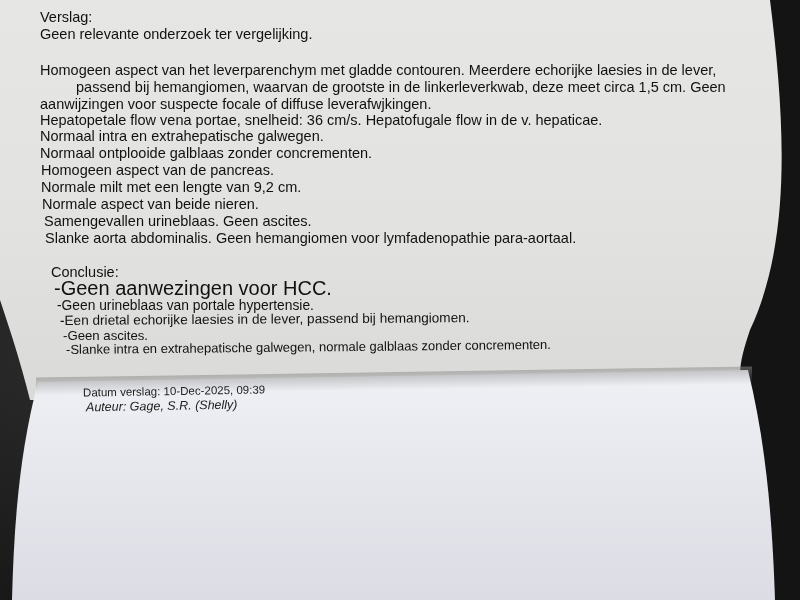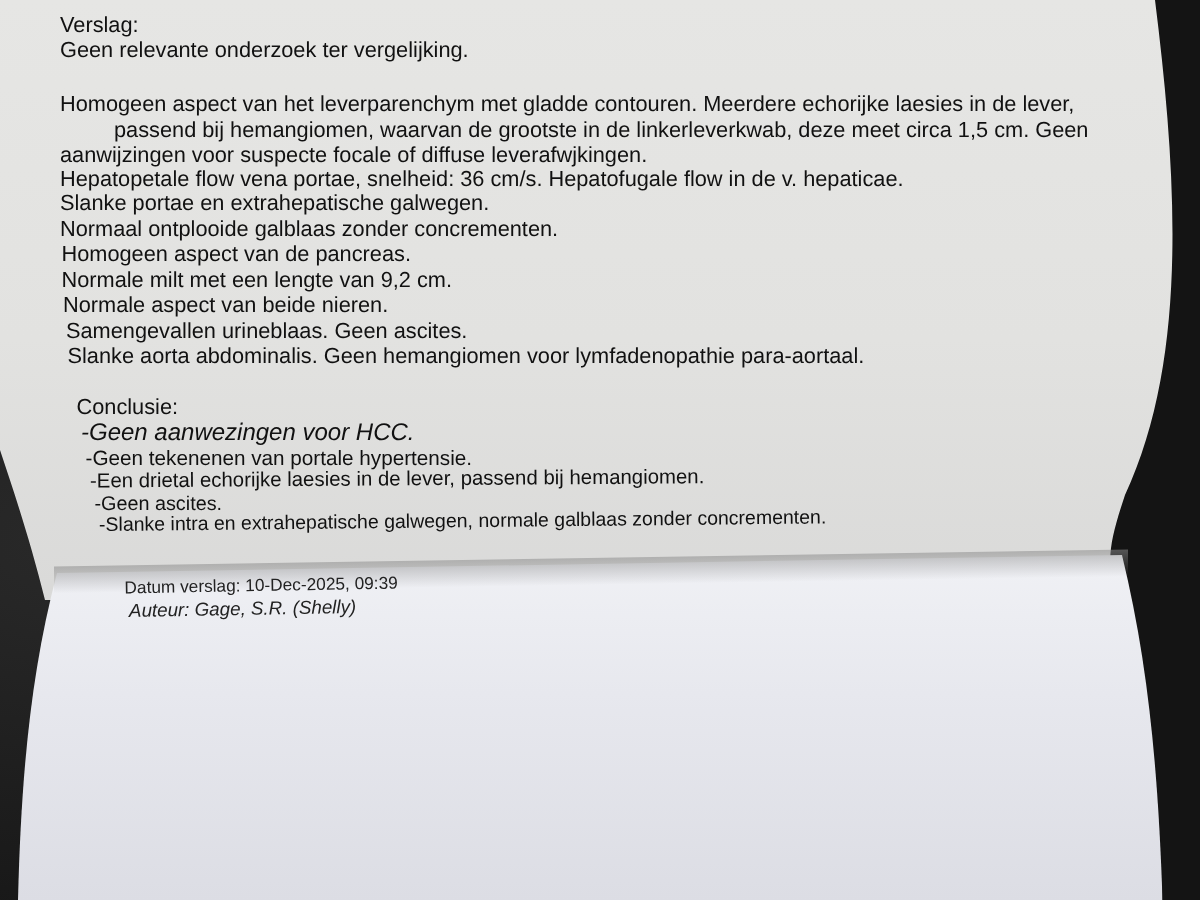--- a/index.html
+++ b/index.html
@@ -72,30 +72,30 @@
   <div class="paper-bottom"></div>
   <div class="fold-shadow"></div>
 
   <div class="text section-title" style="left:40px; top:9px;">Verslag:</div>
   <div class="text" style="left:40px; top:62px;">Homogeen aspect van het leverparenchym met gladde contouren. Meerdere echorijke laesies in de lever,</div>
 
   <div class="text" style="left:40px; top:26px;">Geen relevante onderzoek ter vergelijking.</div>
   <div class="text" style="left:40px; top:79px;margin-left:36px;">passend bij hemangiomen, waarvan de grootste in de linkerleverkwab, deze meet circa 1,5 cm. Geen</div>
   <div class="text" style="left:40px; top:96px;">aanwijzingen voor suspecte focale of diffuse leverafwjkingen.</div>
   <div class="text" style="left:40px; top:112px;">Hepatopetale flow vena portae, snelheid: 36 cm/s. Hepatofugale flow in de v. hepaticae.</div>
-  <div class="text" style="left:40px; top:128px;">Slanke portae en extrahepatische galwegen.</div>
+  <div class="text" style="left:40px; top:128px;">Normaal intra en extrahepatische galwegen.</div>
   <div class="text" style="left:40px; top:145px;">Normaal ontplooide galblaas zonder concrementen.</div>
   <div class="text" style="left:41px; top:162px;">Homogeen aspect van de pancreas.</div>
   <div class="text" style="left:41px; top:179px;text-align:center;">Normale milt met een lengte van 9,2 cm.</div>
   <div class="text" style="left:42px; top:196px;">Normale aspect van beide nieren.</div>
   <div class="text" style="left:44px; top:213px;">Samengevallen urineblaas. Geen ascites.</div>
   <div class="text" style="left:45px; top:230px;">Slanke aorta abdominalis. Geen hemangiomen voor lymfadenopathie para-aortaal.</div>
 
   <div class="text section-title" style="left:51px; top:264px;">Conclusie:</div>
-  <div class="text" style="left:54px; top:280px; font-size:16px;font-style:italic;">-Geen aanwezingen voor HCC.</div>
-  <div class="text" style="left:57px; top:297px; font-size:13.8px;">-Geen tekenenen van portale hypertensie.</div>
+  <div class="text" style="left:54px; top:280px; font-size:20px;">-Geen aanwezingen voor HCC.</div>
+  <div class="text" style="left:57px; top:297px; font-size:13.8px;">-Geen urineblaas van portale hypertensie.</div>
   <div class="text" style="left:60px; top:312px; font-size:13.6px; transform:rotate(-0.4deg); transform-origin:left;">-Een drietal echorijke laesies in de lever, passend bij hemangiomen.</div>
   <div class="text" style="left:63px; top:327px; font-size:13.2px;text-align:right;">-Geen ascites.</div>
   <div class="text" style="left:66px; top:341px; font-size:13px; transform:rotate(-0.6deg); transform-origin:left;">-Slanke intra en extrahepatische galwegen, normale galblaas zonder concrementen.</div>
 
   <div class="datum">Datum verslag: 10-Dec-2025, 09:39</div>
   <div class="auteur">Auteur: Gage, S.R. (Shelly)</div>
 </div>
 
 </body></html>

